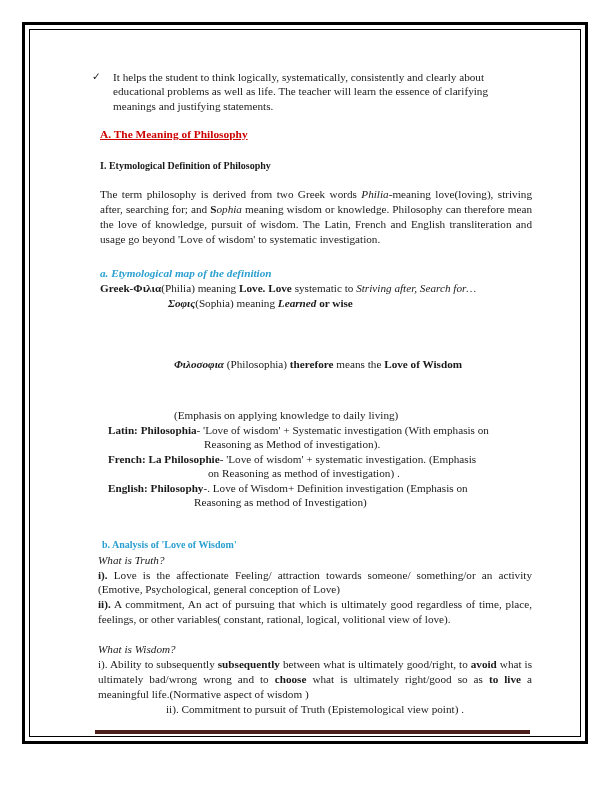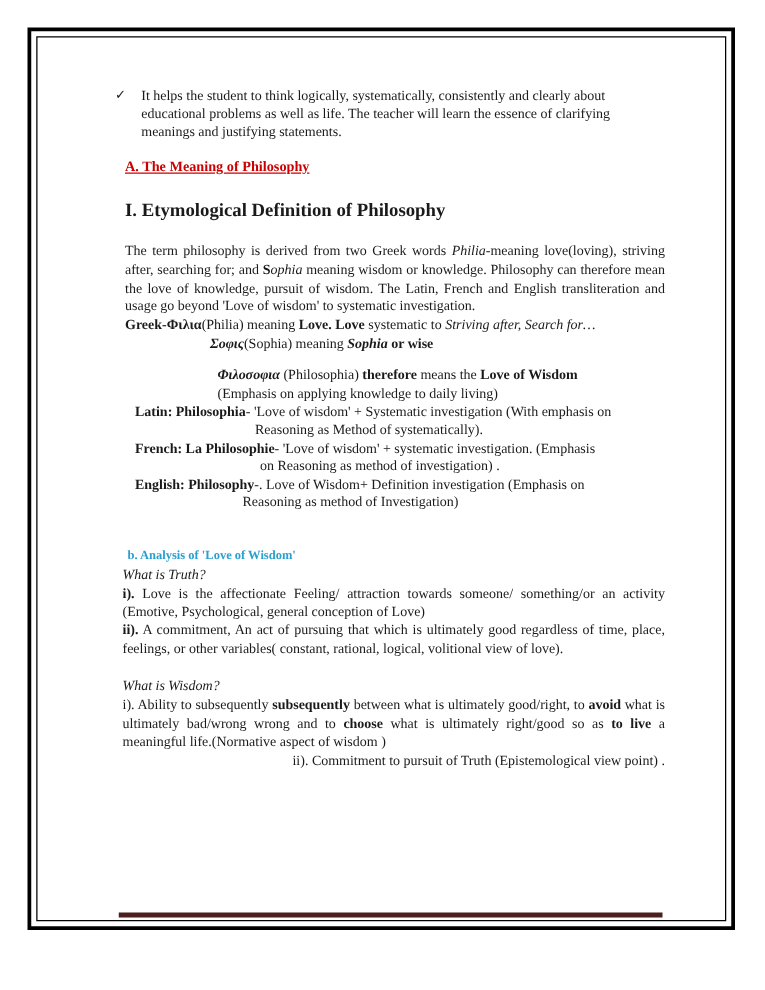--- a/index.html
+++ b/index.html
@@ -65,21 +65,21 @@
   
   .h-red {
     color: #cc0000;
     font-weight: bold;
     text-decoration: underline;
     font-size: 11.4px;
     margin: 14px 0 0 8px;
   }
   .h-sub {
     font-weight: bold;
-    font-size: 15px;
+    font-size: 10px;
     margin: 18px 0 0 8px;
   }
   .h-blue-i {
     color: #2a9fd0;
     font-weight: bold;
     font-style: italic;
     font-size: 11.2px;
     margin: 19px 0 1px 8px;
   }
   .h-blue {
@@ -94,30 +94,30 @@
     text-align: justify;
     margin: 15px 0 0 8px;
     line-height: 1.33;
   }
   .para-j {
     text-align: justify;
     margin: 0 0 0 6px;
     line-height: 1.33;
   }
   .para-plain {
-    text-align: right;
+    text-align: center;
     margin: 0 0 4px 6px;
     line-height: 1.33;
   }
 
   
   .map { margin: 0 0 0 8px; }
   .map-line { line-height: 1.30; }
   .indent-1 { padding-left: 68px; }
-  .indent-2 { padding-left: 74px; }
+  .indent-2 { padding-left: 74px; margin-top: 36px; }
   .indent-hang { padding-left: 0; }
   .gap-line { height: 11px; }
 
   .lang-block {
     margin: 0 0 0 8px;
     line-height: 1.30;
   }
   .lang-cont { padding-left: 96px; }
   .lang-cont2 { padding-left: 100px; }
   .lang-cont3 { padding-left: 86px; }
@@ -156,37 +156,38 @@
         <span class="check-glyph">✓</span>
         <span class="check-text">It helps the student to think logically, systematically, consistently and clearly about educational problems as well as life. The teacher will learn the essence of clarifying meanings and justifying statements.</span>
       </div>
 
       <div class="h-red">A. The Meaning of Philosophy</div>
 
       <div class="h-sub">I. Etymological Definition of Philosophy</div>
 
       <div class="para"><span>The term philosophy is derived from two Greek words </span><i>Philia</i><span>-meaning love(loving), striving after, searching for; and </span><b>S</b><i>ophia</i><span> meaning wisdom or knowledge. Philosophy can therefore mean the love of knowledge, pursuit of wisdom. The Latin, French and English transliteration and usage go beyond 'Love of wisdom' to systematic investigation.</span></div>
 
+      <div class="h-blue-i">a. Etymological map of the definition</div>
 
       <div class="map">
 
         <div class="map-line indent-hang"><b>Greek-</b><b class="greek">Φιλια</b><span>(Philia) meaning </span><b> Love. Love</b><span> systematic to </span><i>Striving after, Search for…</i></div>
 
-        <div class="map-line indent-1"><b><i class="greek">Σοφις</i></b><span>(Sophia) meaning </span><b><i>Sophia</i></b><b> or wise</b></div>
+        <div class="map-line indent-1"><b><i class="greek">Σοφις</i></b><span>(Sophia) meaning </span><b><i>Learned</i></b><b> or wise</b></div>
 
 
         <div class="gap-line"></div>
 
         <div class="map-line indent-2"><b><i class="greek">Φιλοσοφια</i></b><span> (Philosophia) </span><b>therefore</b><span> means the </span><b>Love of Wisdom</b></div>
 
         <div class="map-line indent-2">(Emphasis on applying knowledge to daily living)</div>
 
         <div class="lang-block">
           <div class="map-line"><b>Latin: Philosophia</b><span>- 'Love of wisdom' + Systematic investigation (With emphasis on</span></div>
-          <div class="map-line lang-cont">Reasoning as Method of systematically).</div>
+          <div class="map-line lang-cont">Reasoning as Method of investigation).</div>
         </div>
 
         <div class="lang-block">
           <div class="map-line"><b>French: La Philosophie</b><span>- 'Love of wisdom' +   systematic investigation. (Emphasis</span></div>
           <div class="map-line lang-cont2">on Reasoning as method of investigation) .</div>
         </div>
 
         <div class="lang-block">
           <div class="map-line"><b>English: Philosophy</b><span>-. Love of Wisdom+ Definition investigation (Emphasis on</span></div>
           <div class="map-line lang-cont3">Reasoning as method of Investigation)</div>

